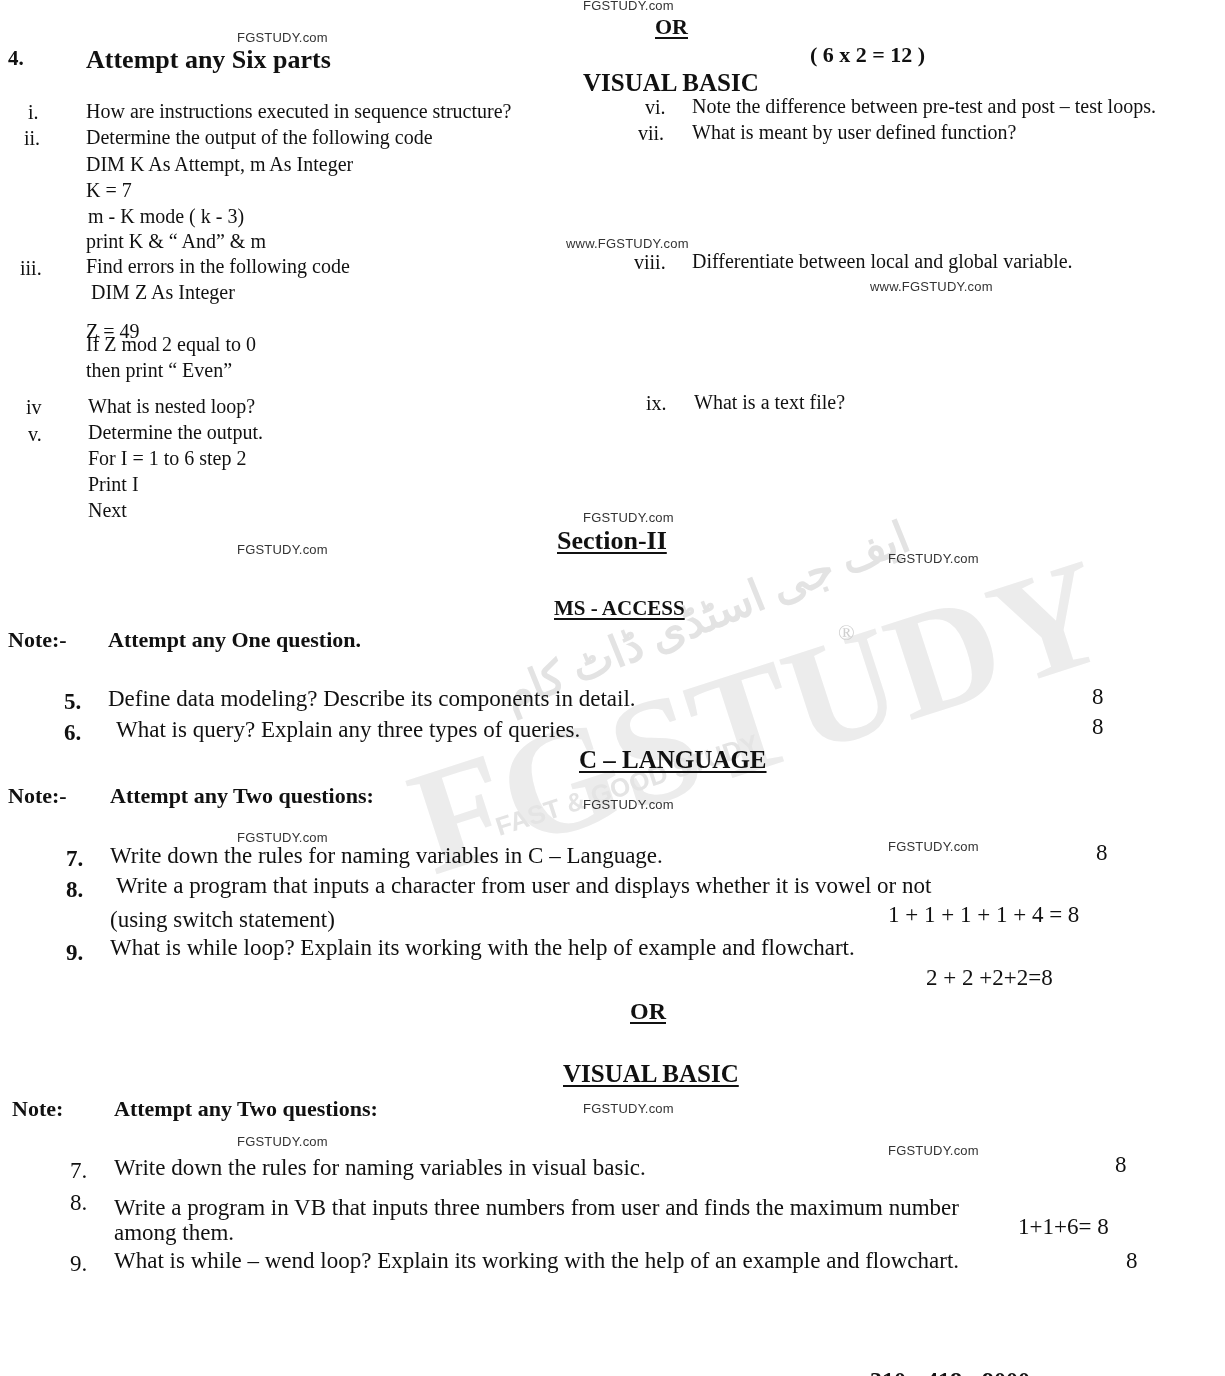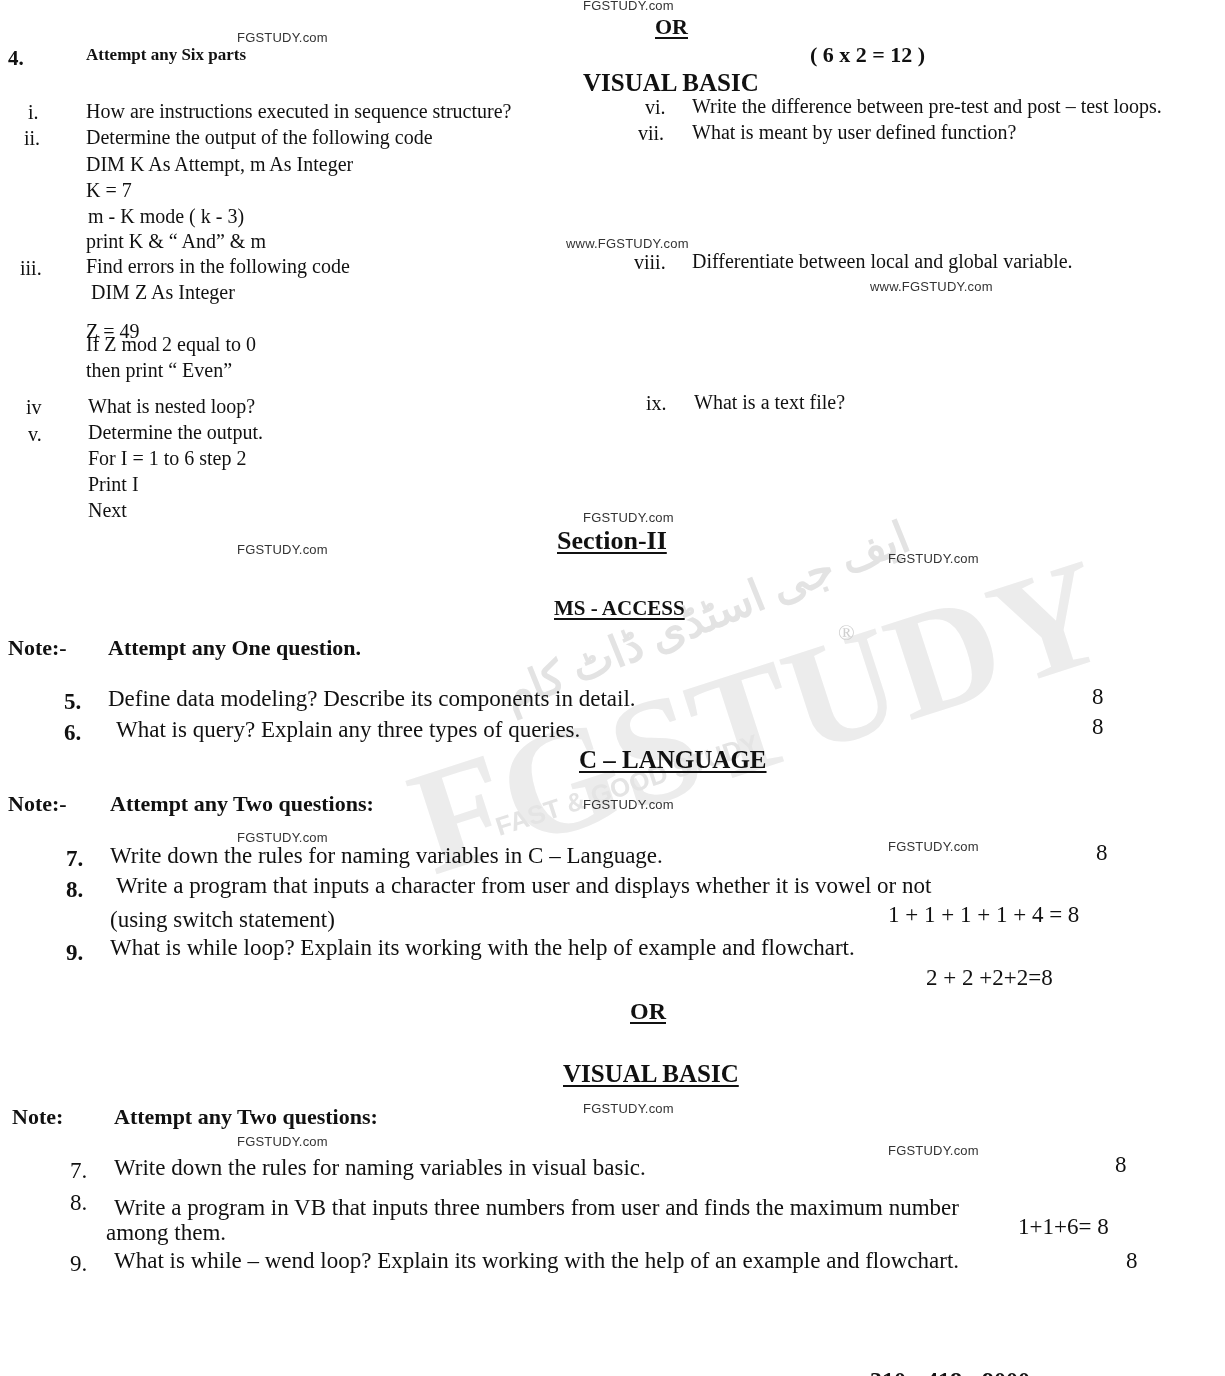--- a/index.html
+++ b/index.html
@@ -5,21 +5,21 @@
   html, body { margin:0; padding:0; background:#ffffff; }
   body { width:1225px; height:1376px; position:relative; overflow:hidden;
          font-family:"Liberation Serif","DejaVu Serif",serif; color:#111; }
   .abs { position:absolute; white-space:nowrap; }
   .wm-small { font-family:"Liberation Sans","DejaVu Sans",sans-serif; font-size:13px; color:#333; letter-spacing:0.2px; }
   .q { font-size:20px; }
   .bold { font-weight:bold; }
   .heading { font-weight:bold; font-size:25px; }
   .u { text-decoration:underline; text-decoration-thickness:2px; text-underline-offset:3px; }
   .big { font-size:23px; }
-  .note { font-weight:bold; font-size:22px;margin-top:8px; }
+  .note { font-weight:bold; font-size:22px; }
   .wm-big { position:absolute; color:#e6e6e6; font-family:"Liberation Serif",serif; font-weight:bold; z-index:0; pointer-events:none; }
   .content { position:relative; z-index:1; }
 </style>
 </head>
 <body>
 
 <div class="wm-big" style="left:400px;top:630px;font-size:150px;transform:rotate(-18deg);color:#ececec;">FGSTUDY</div>
 <div class="wm-big" style="left:490px;top:590px;font-size:44px;transform:rotate(-22deg);color:#e3e3e3;">ایف جی اسٹڈی ڈاٹ کام</div>
 <div class="wm-big" style="left:490px;top:770px;font-size:26px;transform:rotate(-18deg);color:#e4e4e4;font-family:'Liberation Sans',sans-serif;">FAST &amp; GOOD STUDY</div>
 <div class="wm-big" style="left:838px;top:620px;font-size:22px;color:#cfcfcf;font-weight:normal;">®</div>
@@ -34,21 +34,21 @@
   <div class="abs wm-small" style="left:237px;top:542px;">FGSTUDY.com</div>
   <div class="abs wm-small" style="left:888px;top:551px;">FGSTUDY.com</div>
   <div class="abs wm-small" style="left:583px;top:797px;">FGSTUDY.com</div>
   <div class="abs wm-small" style="left:237px;top:830px;">FGSTUDY.com</div>
   <div class="abs wm-small" style="left:888px;top:839px;">FGSTUDY.com</div>
   <div class="abs wm-small" style="left:583px;top:1101px;">FGSTUDY.com</div>
   <div class="abs wm-small" style="left:237px;top:1134px;">FGSTUDY.com</div>
   <div class="abs wm-small" style="left:888px;top:1143px;">FGSTUDY.com</div>
 
   <div class="abs q bold" style="left:8px;top:46px;font-size:21px;">4.</div>
-  <div class="abs bold" style="left:86px;top:45px;font-size:17px;">Attempt any Six  parts</div>
+  <div class="abs bold" style="left:86px;top:45px;font-size:26px;">Attempt any Six  parts</div>
   <div class="abs bold u" style="left:655px;top:14px;font-size:22px;">OR</div>
   <div class="abs bold" style="left:810px;top:42px;font-size:22px;">( 6  x 2  = 12 )</div>
   <div class="abs heading" style="left:583px;top:69px;font-size:25px;">VISUAL  BASIC</div>
 
   <div class="abs q" style="left:28px;top:101px;">i.</div>
   <div class="abs q" style="left:86px;top:100px;">How are instructions executed in sequence structure?</div>
 
   <div class="abs q" style="left:24px;top:127px;">ii.</div>
   <div class="abs q" style="left:86px;top:126px;">Determine the output of the following code</div>
   <div class="abs q" style="left:86px;top:153px;">DIM  K  As Attempt,   m  As  Integer</div>
@@ -66,21 +66,21 @@
   <div class="abs q" style="left:26px;top:396px;">iv</div>
   <div class="abs q" style="left:88px;top:395px;">What is nested loop?</div>
 
   <div class="abs q" style="left:28px;top:423px;">v.</div>
   <div class="abs q" style="left:88px;top:421px;">Determine the output.</div>
   <div class="abs q" style="left:88px;top:447px;">For  I  =  1  to  6  step  2</div>
   <div class="abs q" style="left:88px;top:473px;">Print  I</div>
   <div class="abs q" style="left:88px;top:499px;">Next</div>
 
   <div class="abs q" style="left:645px;top:96px;">vi.</div>
-  <div class="abs q" style="left:692px;top:95px;">Write the difference between pre-test and post – test loops.</div>
+  <div class="abs q" style="left:692px;top:95px;">Note the difference between pre-test and post – test loops.</div>
   <div class="abs q" style="left:638px;top:122px;">vii.</div>
   <div class="abs q" style="left:692px;top:121px;">What is meant by user defined function?</div>
   <div class="abs q" style="left:634px;top:251px;">viii.</div>
   <div class="abs q" style="left:692px;top:250px;">Differentiate between local and global variable.</div>
   <div class="abs q" style="left:646px;top:392px;">ix.</div>
   <div class="abs q" style="left:694px;top:391px;">What is a text file?</div>
 
   <div class="abs heading u" style="left:557px;top:526px;font-size:26px;">Section-II</div>
 
   <div class="abs bold u" style="left:554px;top:596px;font-size:21px;">MS - ACCESS</div>
@@ -117,21 +117,21 @@
   <div class="abs heading u" style="left:563px;top:1060px;font-size:25px;">VISUAL   BASIC</div>
   <div class="abs note" style="left:12px;top:1096px;">Note:</div>
   <div class="abs note" style="left:114px;top:1096px;">Attempt any Two questions:</div>
 
   <div class="abs big" style="left:70px;top:1158px;">7.</div>
   <div class="abs big" style="left:114px;top:1155px;">Write down the rules for naming variables in visual basic.</div>
   <div class="abs big" style="left:1115px;top:1152px;">8</div>
 
   <div class="abs big" style="left:70px;top:1190px;">8.</div>
   <div class="abs big" style="left:114px;top:1186px;margin-top:9px;">Write a program in VB that inputs three numbers from user and finds the maximum number</div>
-  <div class="abs big" style="left:106px;top:1220px;">among them.</div>
+  <div class="abs big" style="left:114px;top:1220px;">among them.</div>
   <div class="abs big" style="left:1018px;top:1214px;">1+1+6=  8</div>
 
   <div class="abs big" style="left:70px;top:1251px;">9.</div>
   <div class="abs big" style="left:114px;top:1248px;">What is while – wend loop?   Explain its working with the help of an example and flowchart.</div>
   <div class="abs big" style="left:1126px;top:1248px;">8</div>
 
   <div class="abs bold" style="left:870px;top:1334px;font-size:24px;margin-top:33px;">310 - 418 - 9000</div>
 </div>
 
 </body></html>

